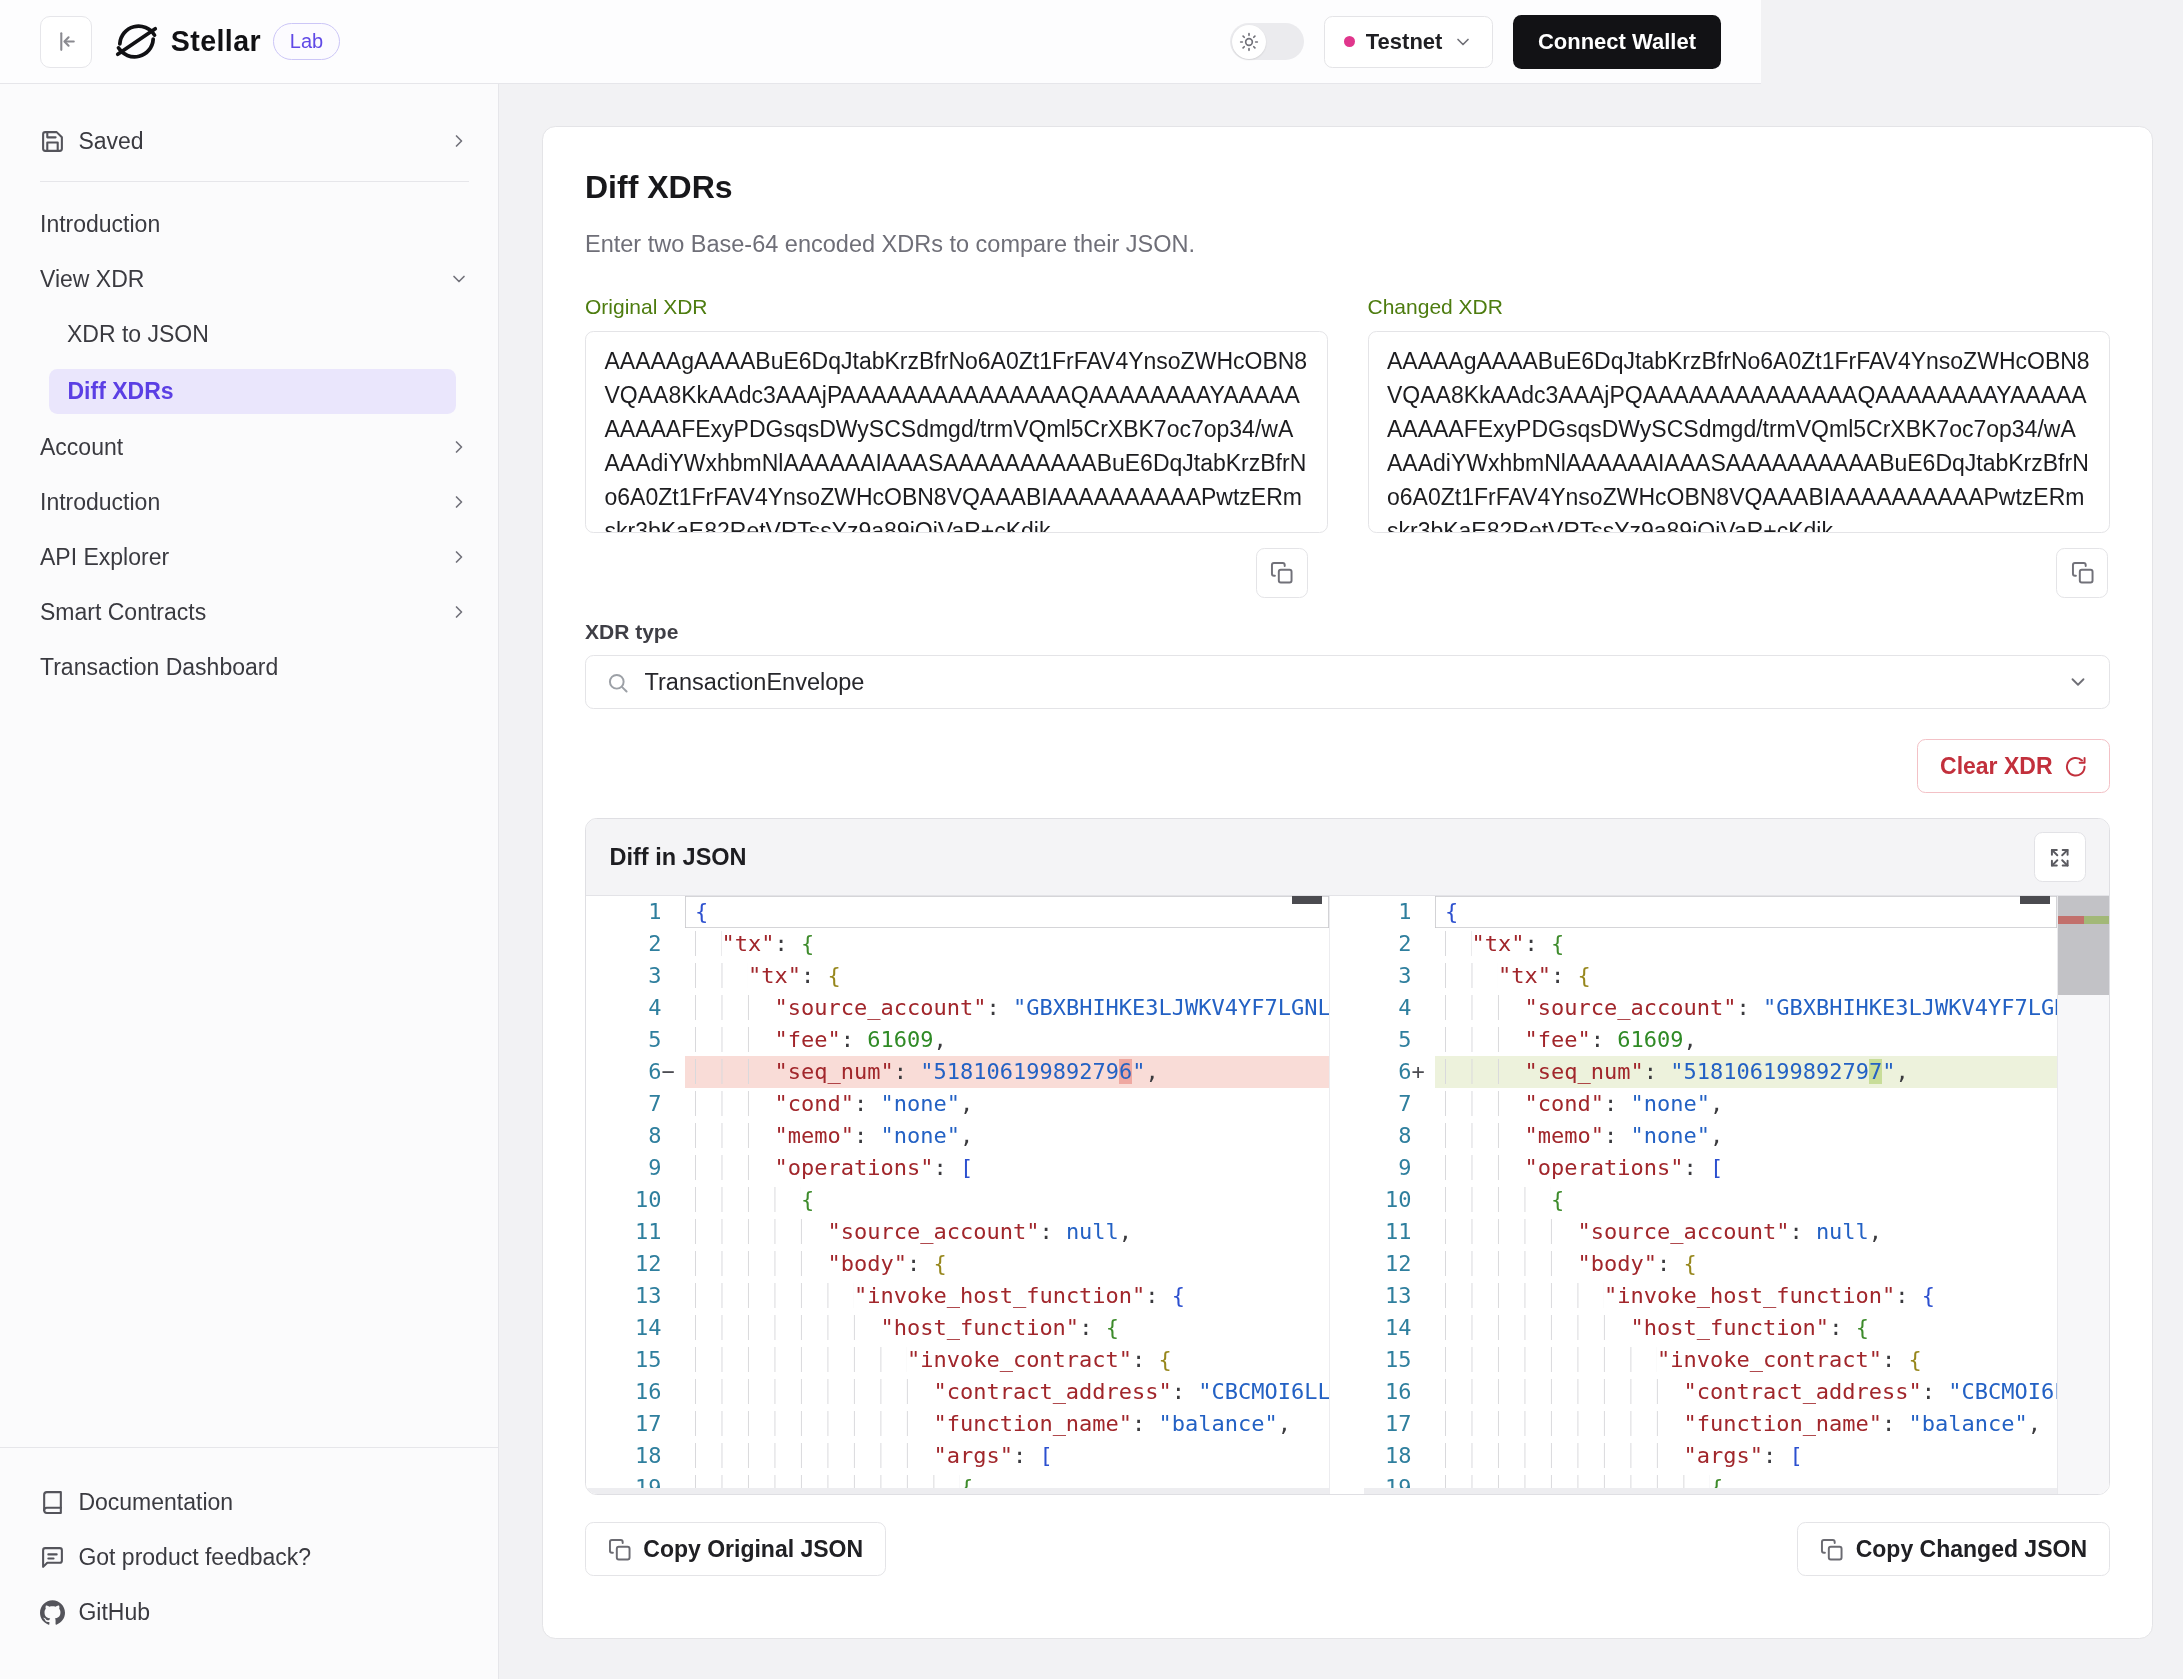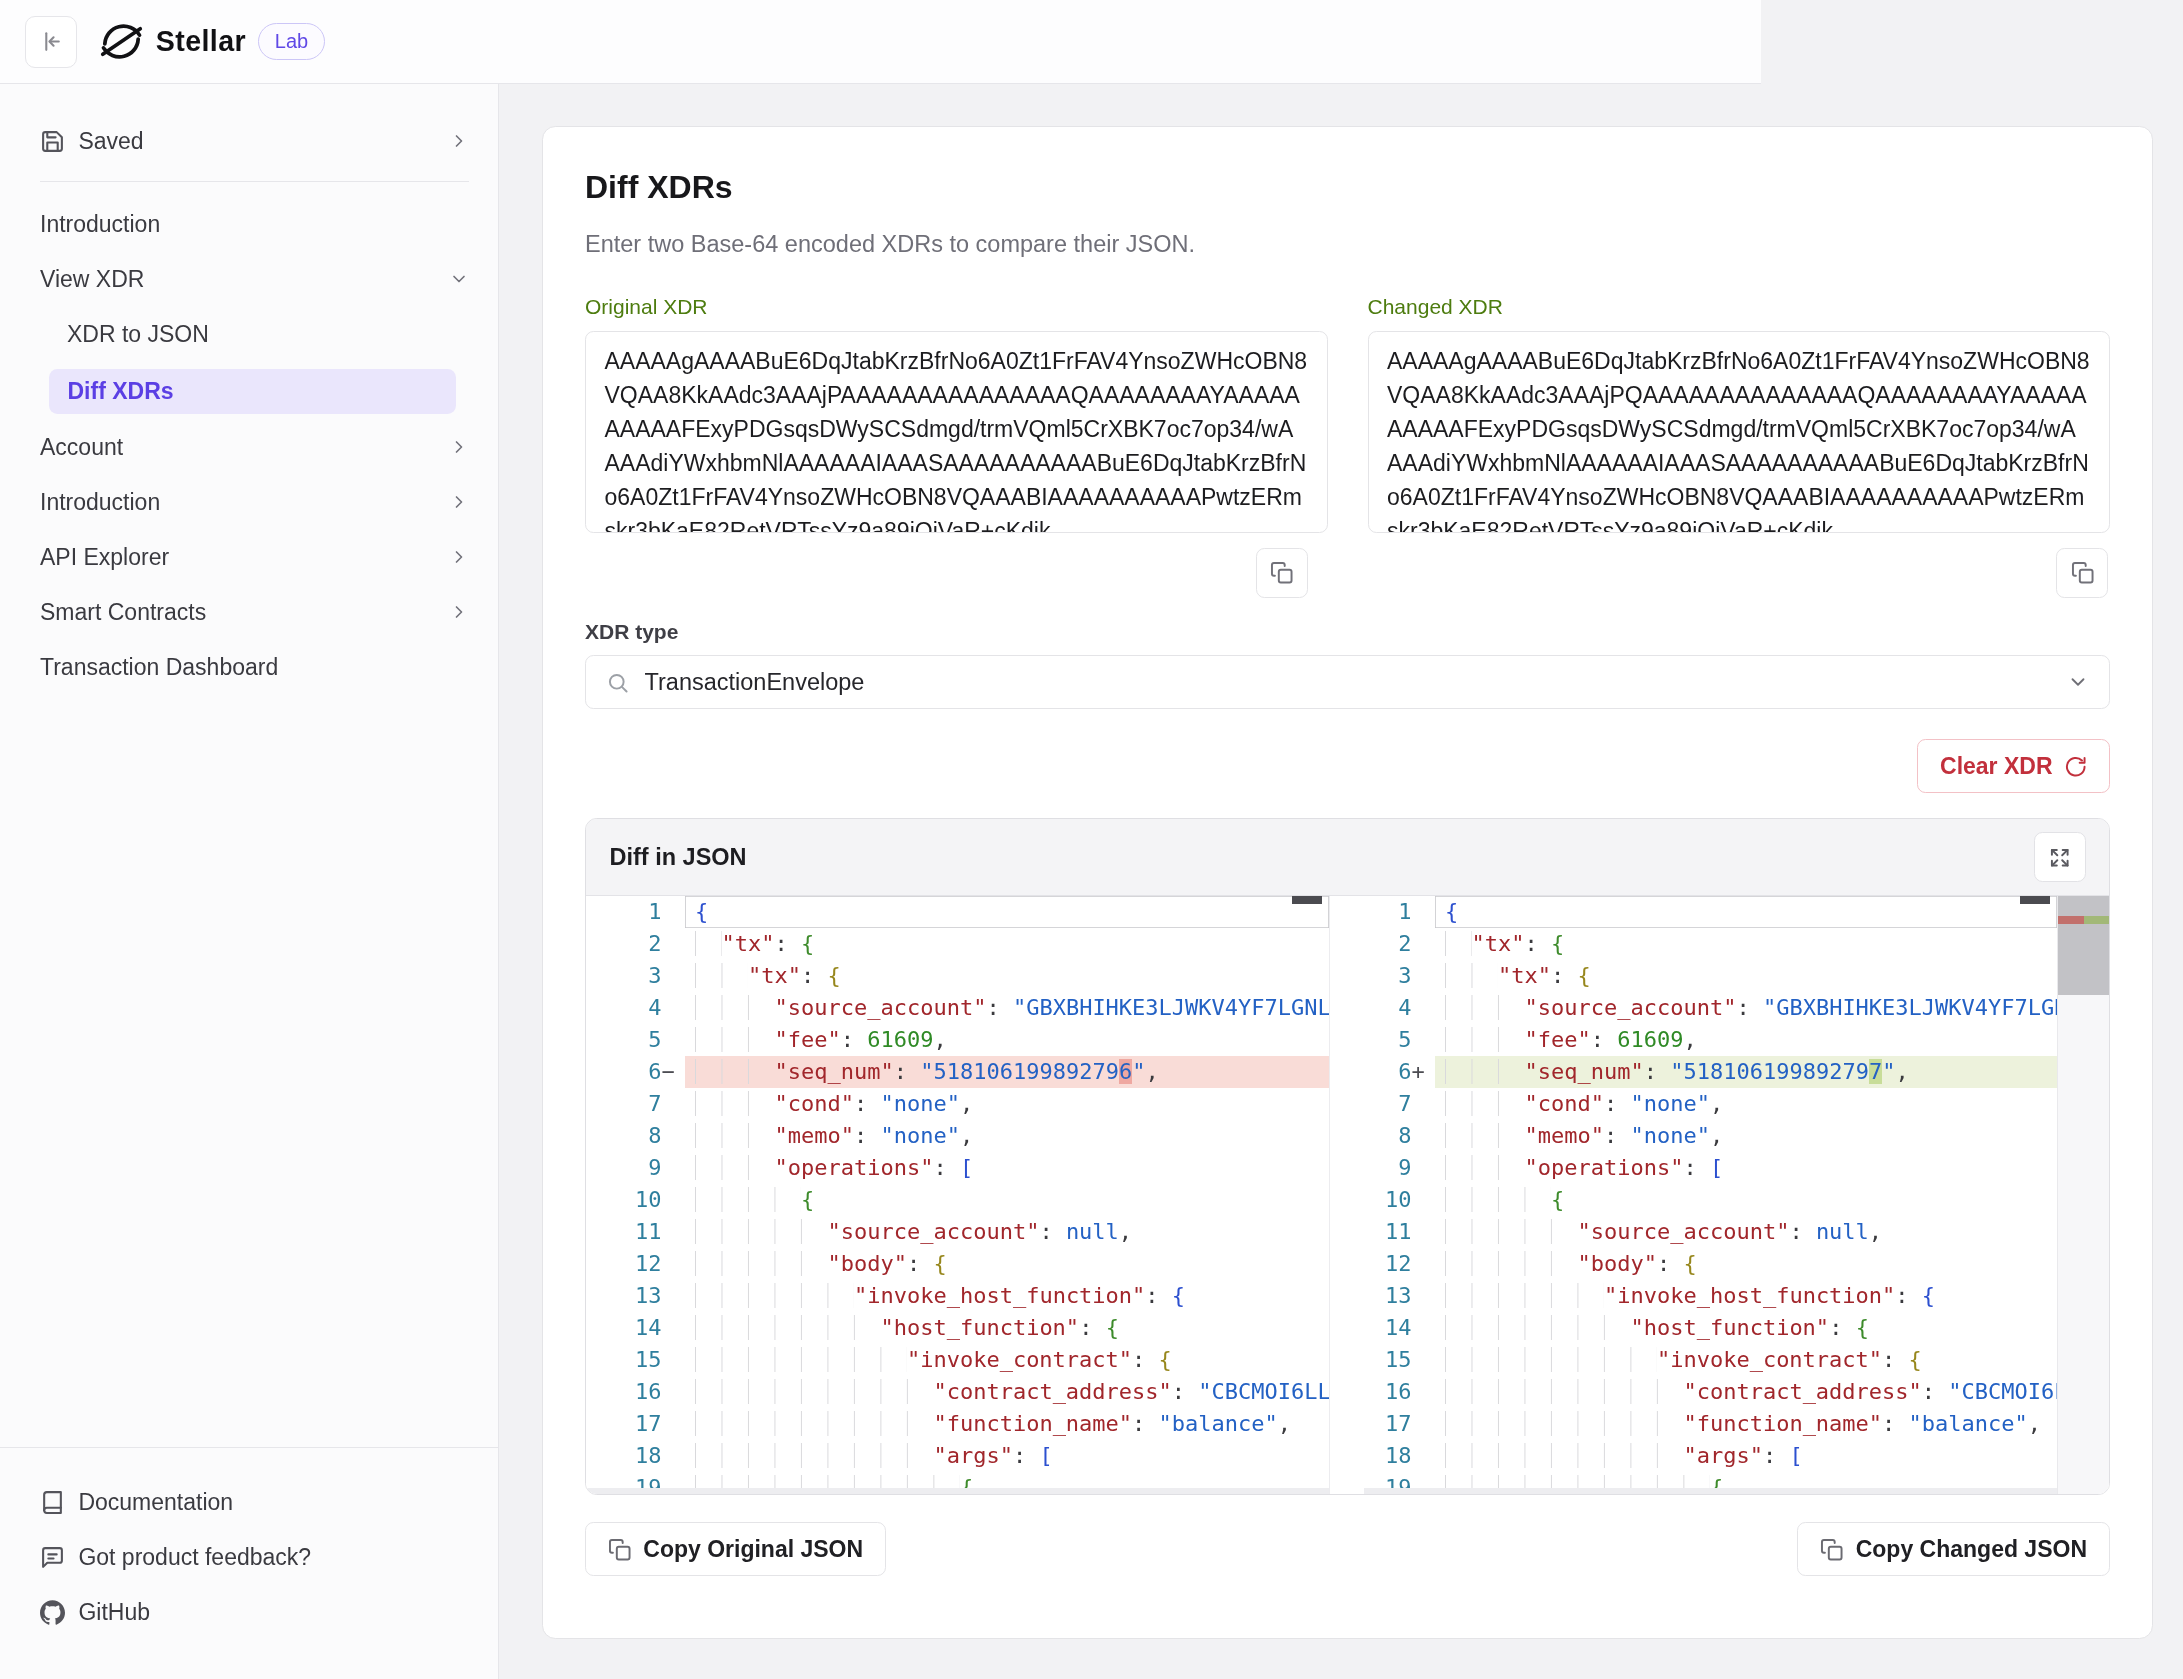--- a/index.html
+++ b/index.html
@@ -1,21 +1,21 @@
 <!DOCTYPE html>
 <html style="font-size:13.4px"><head>
 <meta charset="utf-8">
 <style>
   * { margin:0; padding:0; box-sizing:border-box; }
   html,body { width:2183px; height:1679px; overflow:hidden; background:#f2f2f4;
     font-family:"Liberation Sans", sans-serif; color:#1c1c1f; }
 
   
   .header { position:absolute; top:0; left:0; width:1761px; height:84px; background:#fdfdfe;
-    border-bottom:0.8px solid #e6e6ea; display:flex; align-items:center; padding:0 25px; z-index:5; }
+    border-bottom:0.8px solid #e6e6ea; display:flex; align-items:center; padding:0 40px; z-index:5; }
   .collapse-btn { width:52px; height:52px; border:0.8px solid #e6e6ea; border-radius:10px; background:#fff;
     display:flex; align-items:center; justify-content:center; color:#8a8a90; }
   .logo-group { display:flex; align-items:center; margin-left:22px; gap:11.8px; }
   .brand-name { font-size:28.6px; font-weight:600; color:#111114; letter-spacing:0.4px; }
   .lab-badge { border:1.7px solid #ccc6f7; color:#6049e6; background:#fcfbff; border-radius:839px;
     font-size:20px; padding:5.9px 16px; }
   .header-right { margin-left:auto; display:flex; align-items:center; gap:20px; }
   .theme-toggle { width:74px; height:37px; border-radius:18.5px; background:#ebebee; position:relative; }
   .theme-knob { position:absolute; left:1.7px; top:1.7px; width:34px; height:34px; border-radius:50%;
     background:#fff; box-shadow:0 0.8px 1.7px rgba(0,0,0,.12); display:flex; align-items:center; justify-content:center; color:#717179; }
@@ -120,20 +120,42 @@
     <span>
       <svg width="45" height="45" viewBox="0 0 24 24" fill="none" stroke="#111114" stroke-width="2" stroke-linecap="round">
         <path d="M21.6 8.6A10 10 0 0 0 3.1 13.3"></path>
         <path d="M2.4 15.4A10 10 0 0 0 20.9 10.7"></path>
         <path d="M22 5.2 2 18.8"></path>
       </svg>
     </span>
     <span class="brand-name">Stellar</span>
     <span class="lab-badge">Lab</span>
   </div>
+  <div class="header-right">
+    <div class="theme-toggle">
+      <div class="theme-knob">
+        <span>
+          <svg width="20" height="20" viewBox="0 0 24 24" fill="none" stroke="currentColor" stroke-width="2" stroke-linecap="round">
+              <circle cx="12" cy="12" r="4"></circle>
+              <path d="M12 2v2M12 20v2M4.9 4.9l1.4 1.4M17.7 17.7l1.4 1.4M2 12h2M20 12h2M4.9 19.1l1.4-1.4M17.7 6.3l1.4-1.4"></path>
+            </svg>
+        </span>
+      </div>
+    </div>
+    <div class="network-select">
+      <span class="network-dot" style="background:#e0368c"></span>
+      <span class="network-label">Testnet</span>
+      <span class="chev" style="color:#6f6f76">
+        <svg width="20" height="20" viewBox="0 0 24 24" fill="none" stroke="currentColor" stroke-width="2" stroke-linecap="round" stroke-linejoin="round">
+            <polyline points="6 9 12 15 18 9"></polyline>
+          </svg>
+      </span>
+    </div>
+    <button class="connect-wallet">Connect Wallet</button>
+  </div>
 </div>
 
 <div class="sidebar">
   <div class="side-row">
     <span class="row-icon">
       <svg width="25" height="25" viewBox="0 0 24 24" fill="none" stroke="currentColor" stroke-width="2" stroke-linecap="round" stroke-linejoin="round">
           <path d="M19 21H5a2 2 0 0 1-2-2V5a2 2 0 0 1 2-2h11l5 5v11a2 2 0 0 1-2 2z"></path>
           <polyline points="17 21 17 13 7 13 7 21"></polyline>
           <polyline points="7 3 7 8 15 8"></polyline>
         </svg>

